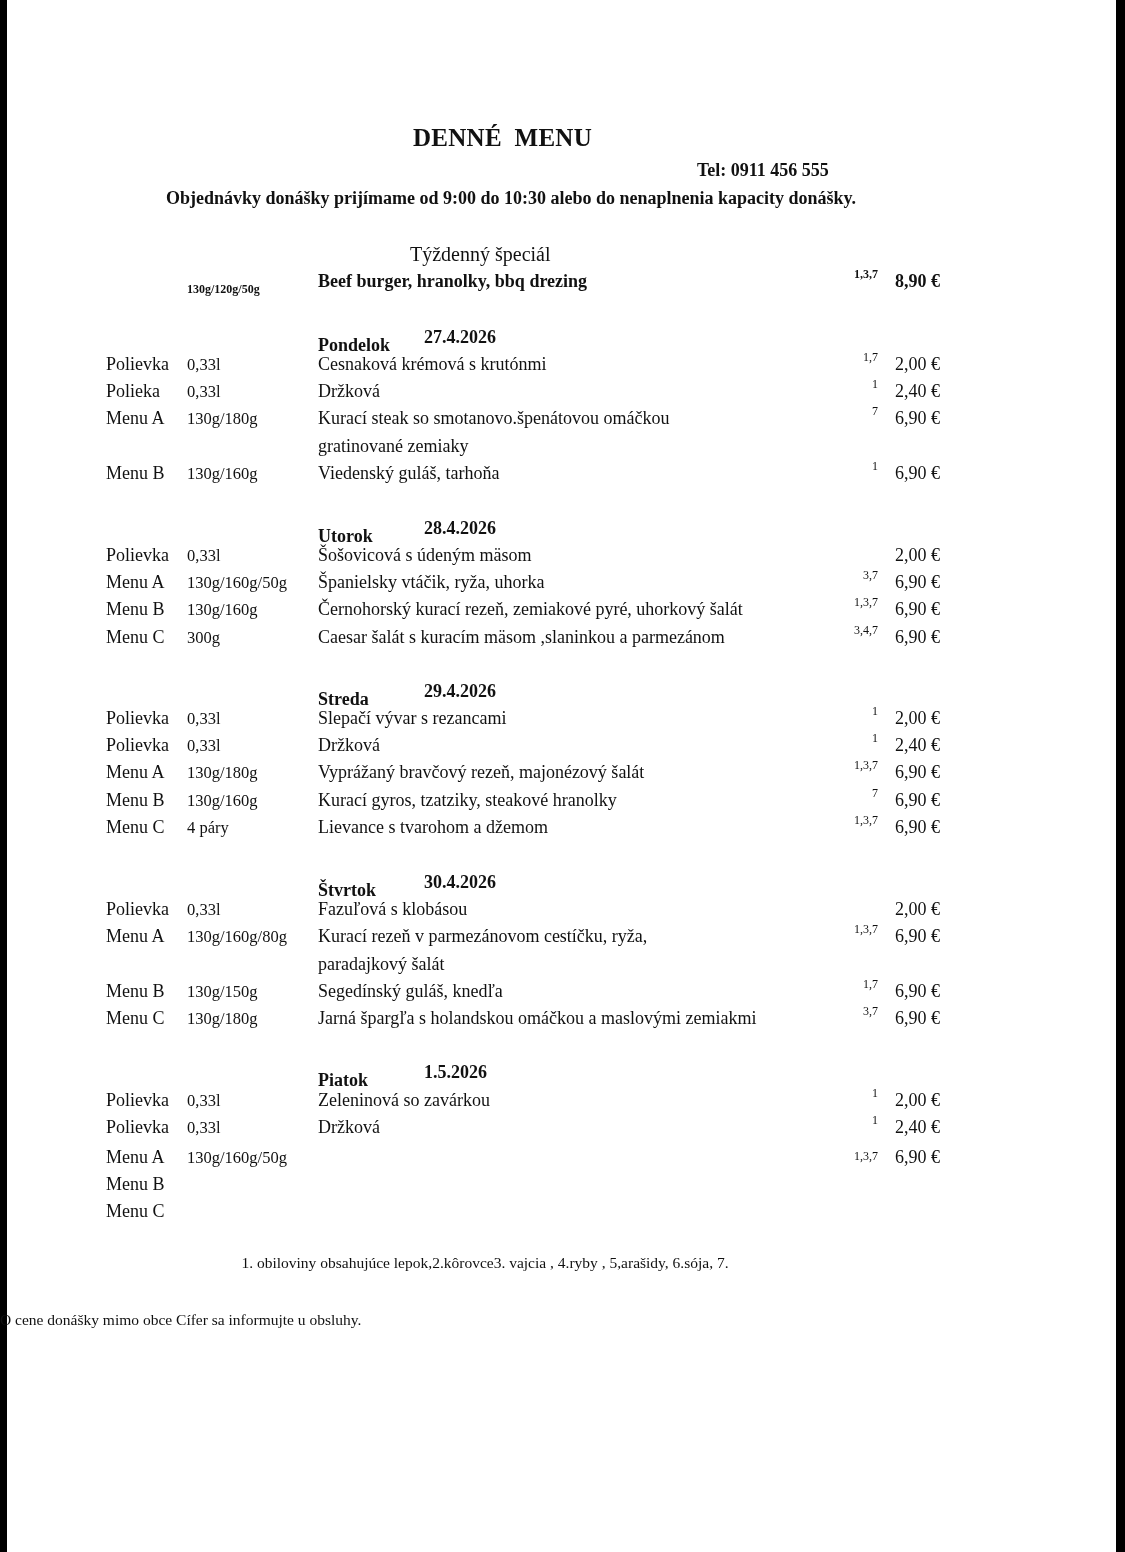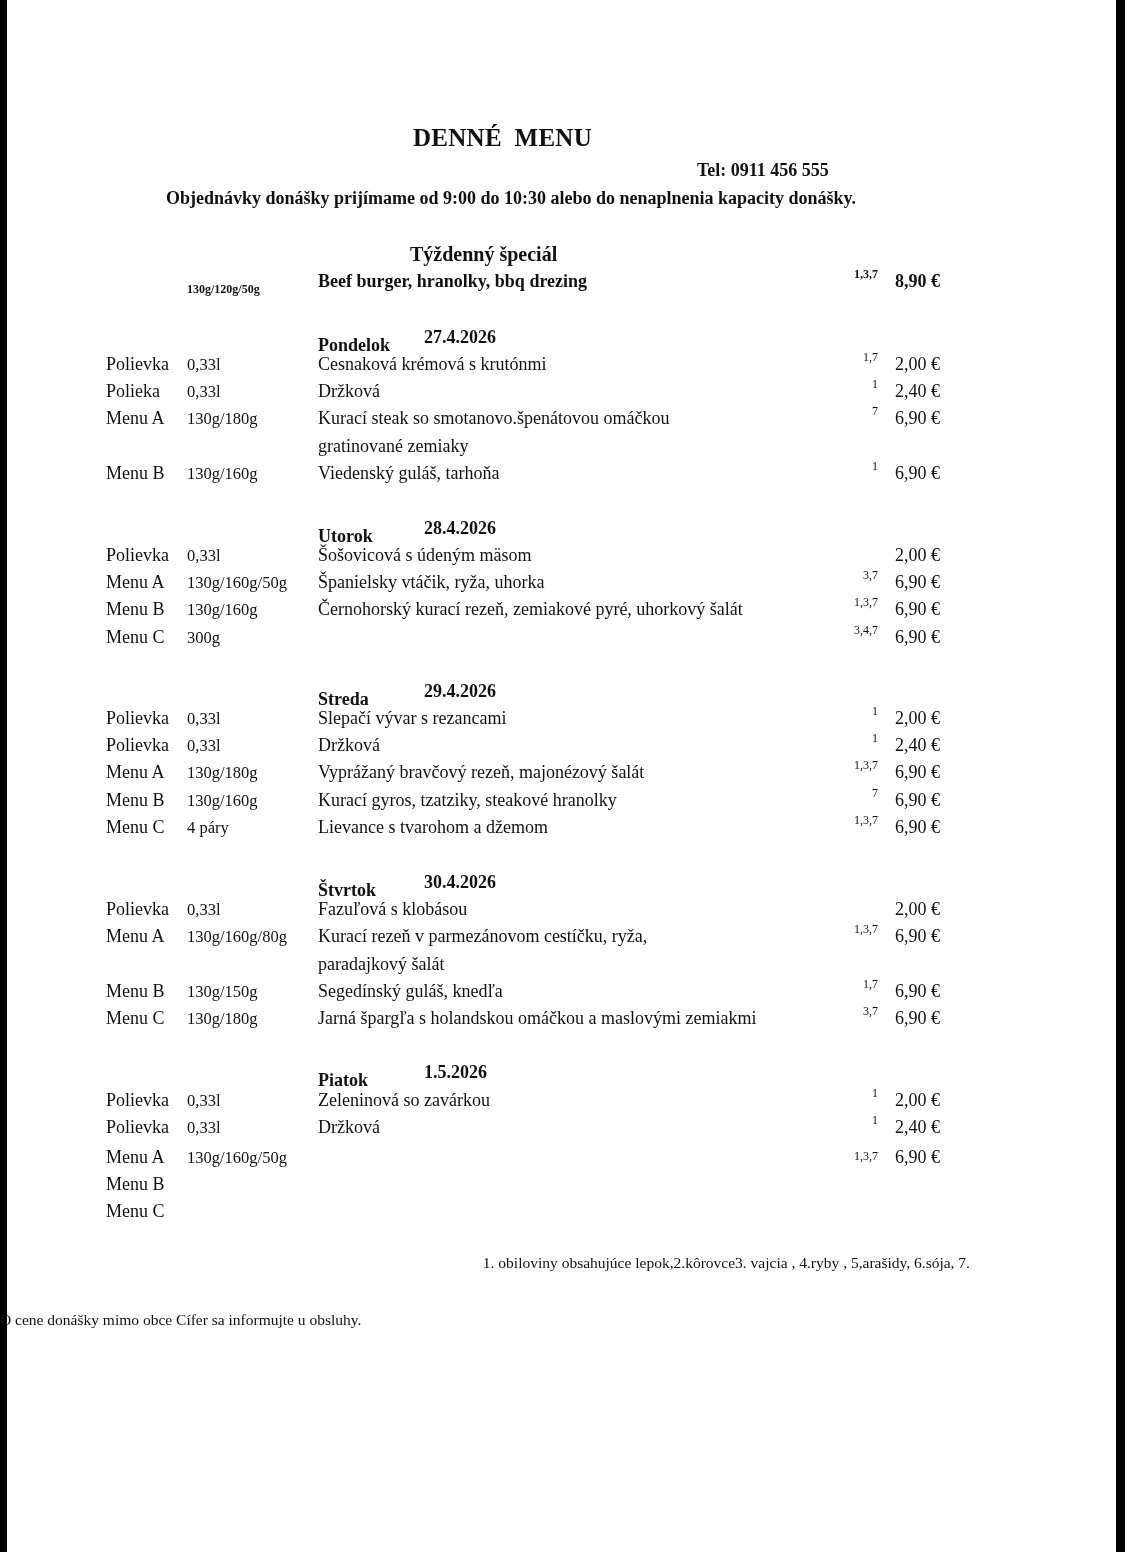--- a/index.html
+++ b/index.html
@@ -7,33 +7,33 @@
     width: 1125px; height: 1552px; overflow: hidden; position: relative;
     background: #ffffff; color: #111111;
     font-family: "Liberation Serif", "DejaVu Serif", serif;
   }
   .edge-left { position: absolute; left: 0; top: 0; width: 7px; height: 1552px; background: #000; }
   .edge-right { position: absolute; right: 0; top: 0; width: 9px; height: 1552px; background: #000; }
   .abs { position: absolute; white-space: nowrap; }
   .title { left: 0; width: 1005px; text-align: center; top: 124px; font-size: 25px; font-weight: bold; letter-spacing: 0.3px; word-spacing: 6px; }
   .tel { left: 697px; top: 160px; font-size: 18px; font-weight: bold; }
   .notice { left: 0; width: 1022px; text-align: center; top: 188px; font-size: 18px; font-weight: bold; }
-  .special-title { left: 410px; top: 243px; font-size: 20px; font-weight: bold; }
+  .special-title { left: 410px; top: 243px; font-size: 20px; font-weight: normal; }
   .row { position: absolute; left: 0; width: 1125px; height: 27px; font-size: 18px; }
   .row .c-label { position: absolute; left: 106px; }
   .row .c-weight { position: absolute; left: 187px; font-size: 16.5px; top: 1px; }
   .row .c-dish { position: absolute; left: 318px; }
   .row .c-allergen { position: absolute; left: 820px; width: 58px; text-align: right; font-size: 12px; top: -4px; }
   .row .c-price { position: absolute; left: 880px; width: 75px; text-align: center; }
   .row.bold { font-weight: bold; }
   .row.bold .c-weight { font-size: 12px; top: 11px; }
   .day-head { position: absolute; font-size: 18px; font-weight: bold; }
   .day-head .d-name { position: absolute; left: 318px; margin-top: 8px; }
   .day-head .d-date { position: absolute; left: 424px; }
-  .legend { left: 0; width: 970px; text-align: right; top: 1254px; font-size: 15.5px; }
+  .legend { left: 0; width: 970px; text-align: center; top: 1254px; font-size: 15.5px; }
   .delivery { left: 0; width: 970px; text-align: left; top: 1311px; font-size: 15.5px; }
 </style>
 </head>
 <body>
 
 <div class="edge-left"></div>
 <div class="edge-right"></div>
 
 <div class="abs title">DENNÉ  MENU</div>
 <div class="abs tel">Tel: 0911 456 555</div>
@@ -104,20 +104,21 @@
 <div class="row" style="top:599px">
   <span class="c-label">Menu B</span>
   <span class="c-weight">130g/160g</span>
   <span class="c-dish">Černohorský kurací rezeň, zemiakové pyré, uhorkový šalát</span>
   <span class="c-allergen">1,3,7</span>
   <span class="c-price">6,90 €</span>
 </div>
 <div class="row" style="top:627px">
   <span class="c-label">Menu C</span>
   <span class="c-weight">300g</span>
+  <span class="c-dish">Caesar šalát s kuracím mäsom ,slaninkou a parmezánom</span>
   <span class="c-allergen">3,4,7</span>
   <span class="c-price">6,90 €</span>
 </div>
 
 <div class="day-head" style="top:681px">
   <span class="d-name">Streda</span>
   <span class="d-date">29.4.2026</span>
 </div>
 <div class="row" style="top:708px">
   <span class="c-label">Polievka</span>

